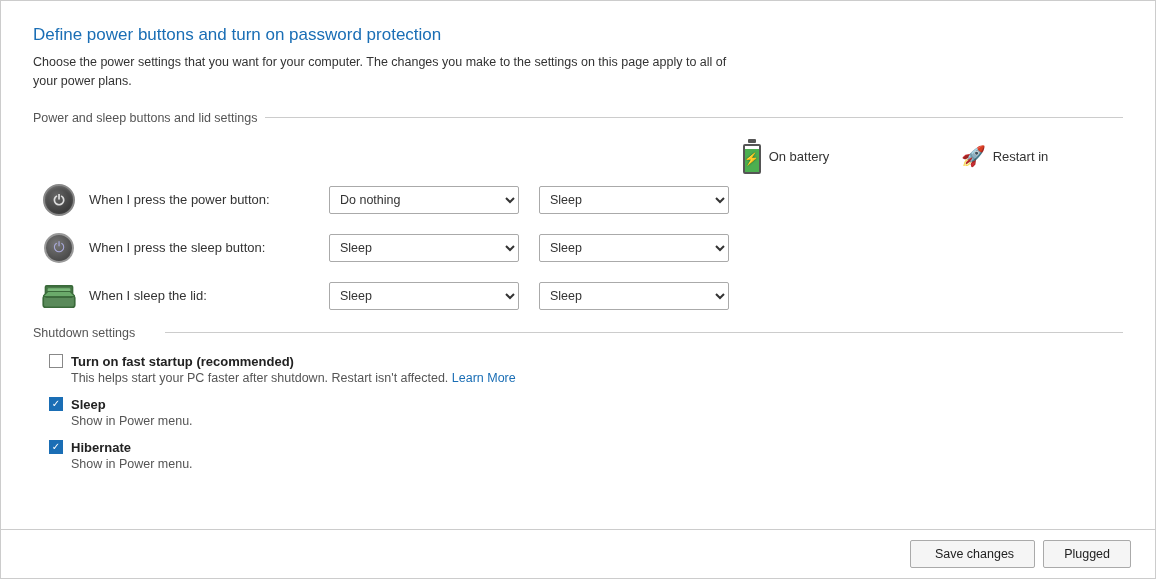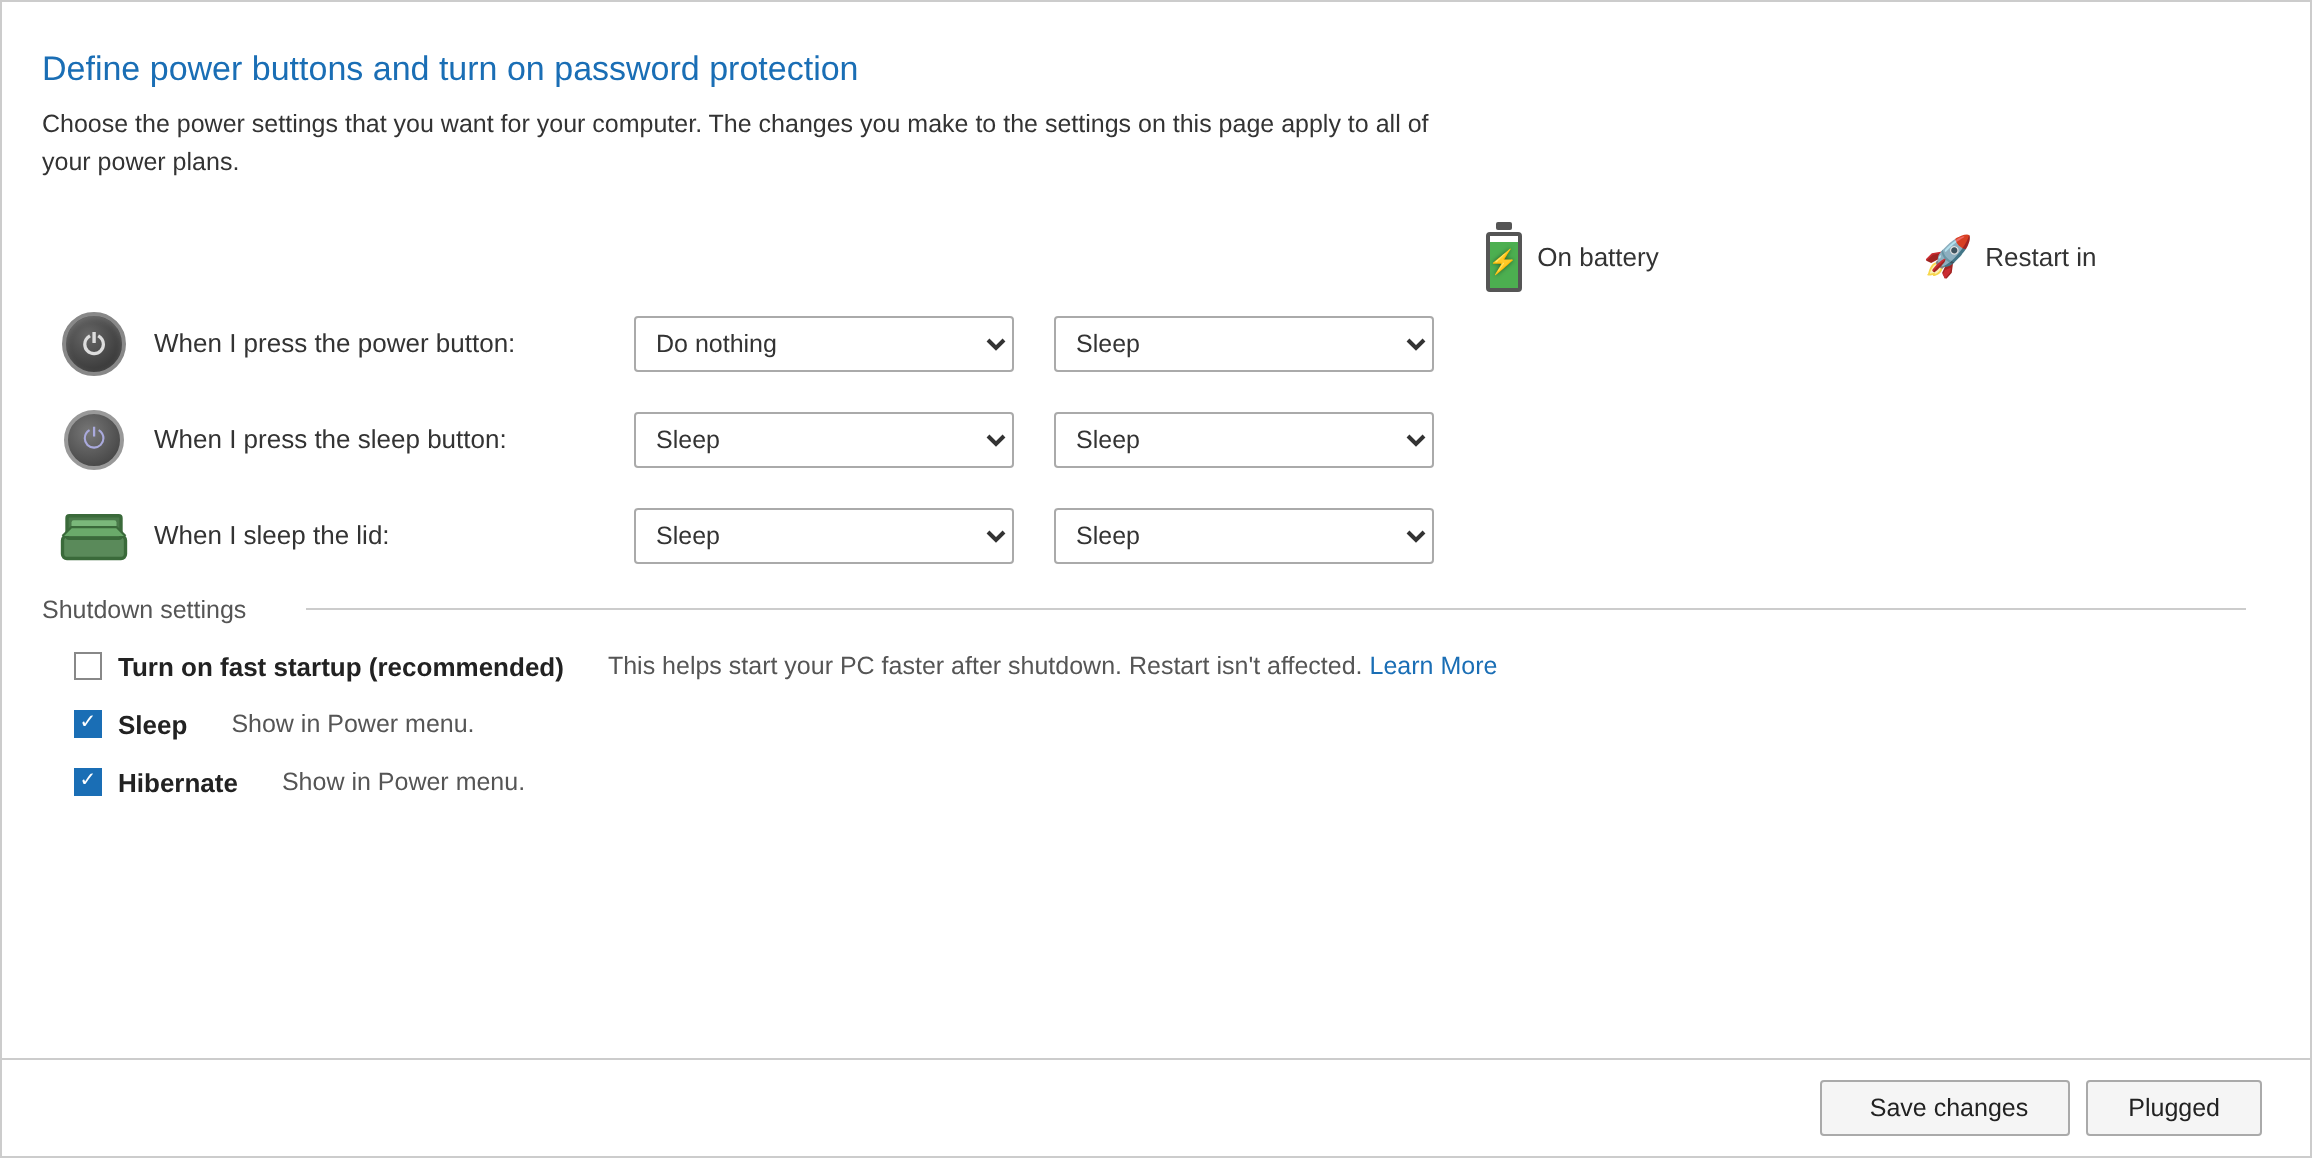--- a/index.html
+++ b/index.html
@@ -16,21 +16,21 @@
       width: 1156px;
       height: 579px;
       background: #fff;
       border: 1px solid #ccc;
       display: flex;
       flex-direction: column;
       overflow: hidden;
     }
     .content {
       flex: 1;
-      padding: 24px 32px 16px 20px;
+      padding: 24px 32px 16px 32px;
       overflow-y: auto;
     }
     .page-title {
       color: #1a6eb5;
       font-size: 17px;
       font-weight: 400;
       margin-bottom: 8px;
     }
     .page-desc {
       color: #333;
@@ -179,21 +179,21 @@
     .shutdown-section {
       margin-top: 8px;
       gap: 30px;
     }
     .shutdown-items {
       padding-left: 16px;
       margin-top: 10px;
     }
     .shutdown-item {
       display: flex;
-      flex-direction: row;
+      flex-direction: column;
       margin-bottom: 12px;
     }
     .shutdown-item-header {
       display: flex;
       align-items: center;
       gap: 8px;
       margin-bottom: 2px;
     }
     .checkbox-custom {
       width: 14px;
@@ -255,20 +255,24 @@
   </style>
 </head>
 <body>
 
 <div class="window">
   <div class="content">
 
     <div class="page-title">Define power buttons and turn on password protection</div>
     <div class="page-desc">Choose the power settings that you want for your computer. The changes you make to the settings on this page apply to all of your power plans.</div>
 
+    <div class="section-header">
+      <span>Power and sleep buttons and lid settings</span>
+      <div class="section-header-line"></div>
+    </div>
 
     <div class="columns-header">
       <div class="col-labels">
         <div class="col-label">
 
           <div style="display:flex;flex-direction:column;align-items:center;width:22px;">
             <div class="battery-tip"></div>
             <div class="battery-body">
               <div class="battery-fill"></div>
               <span class="battery-bolt">⚡</span>

